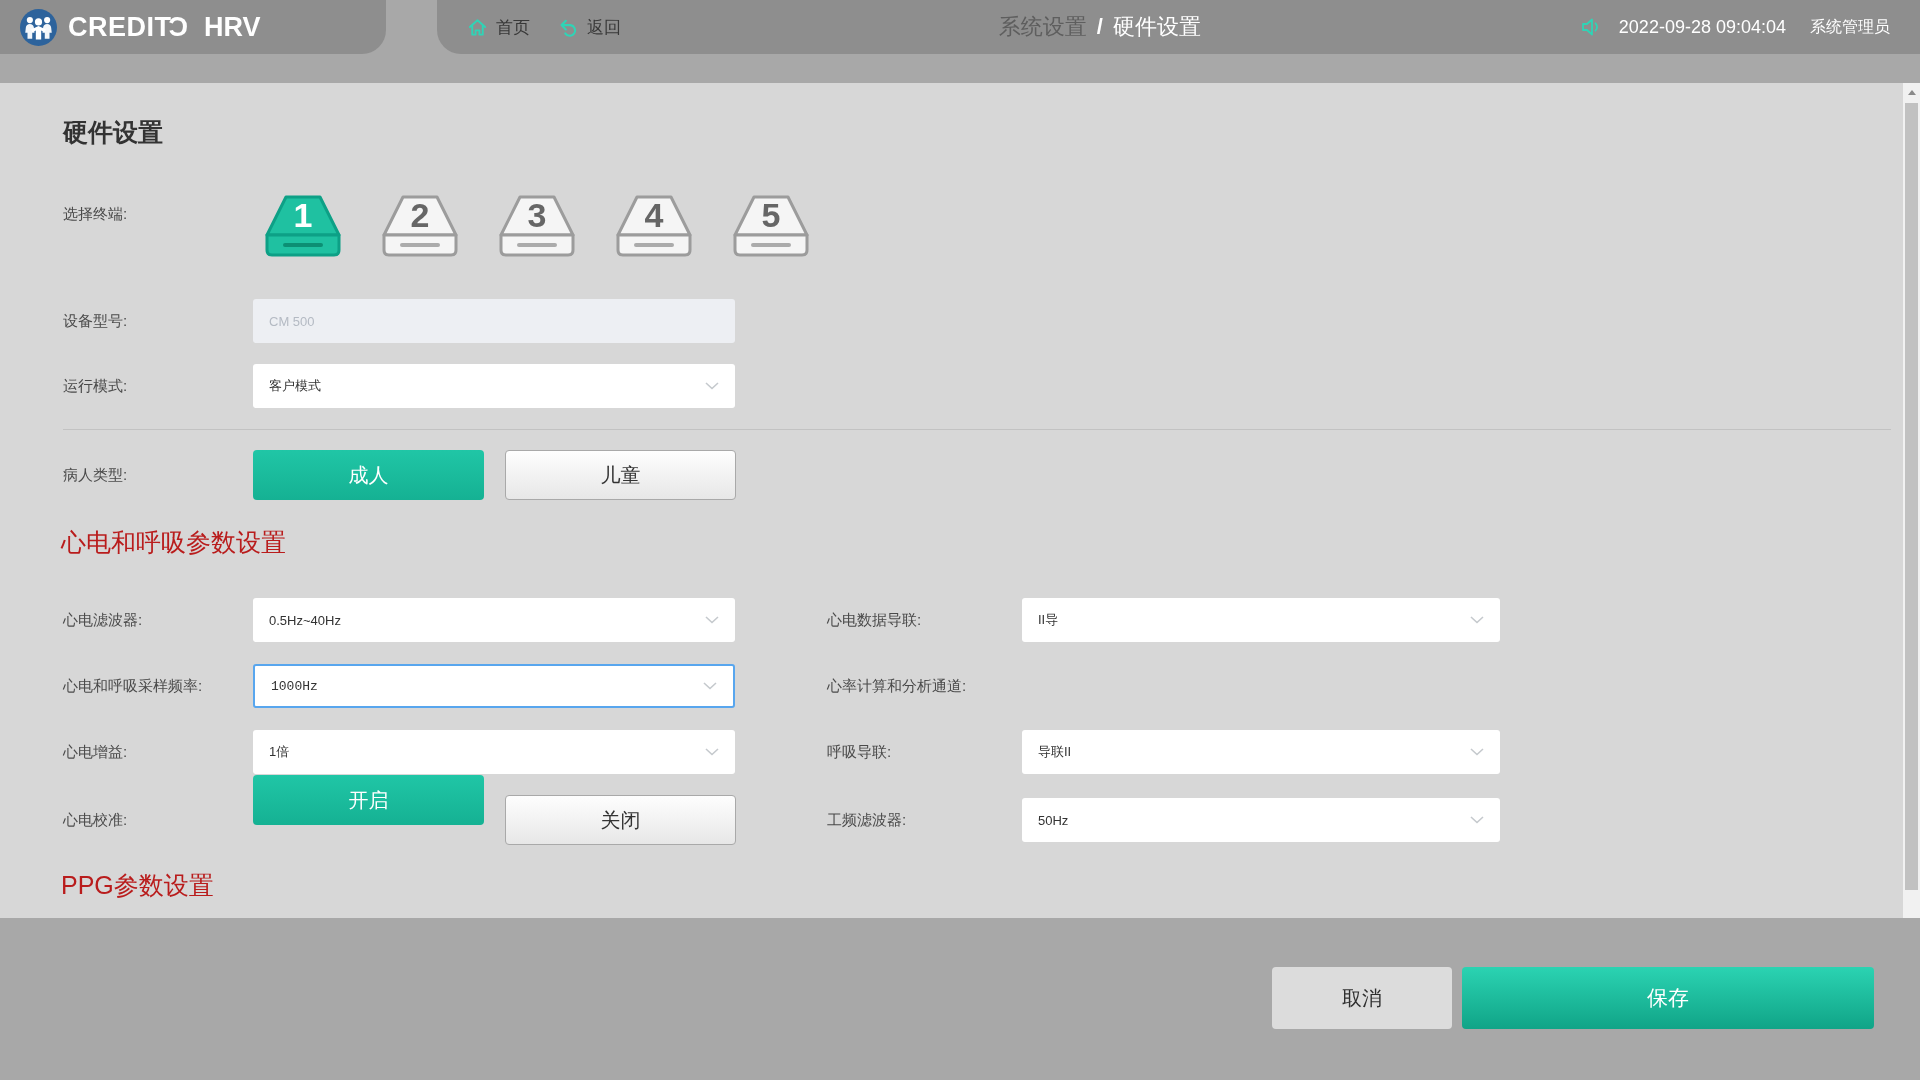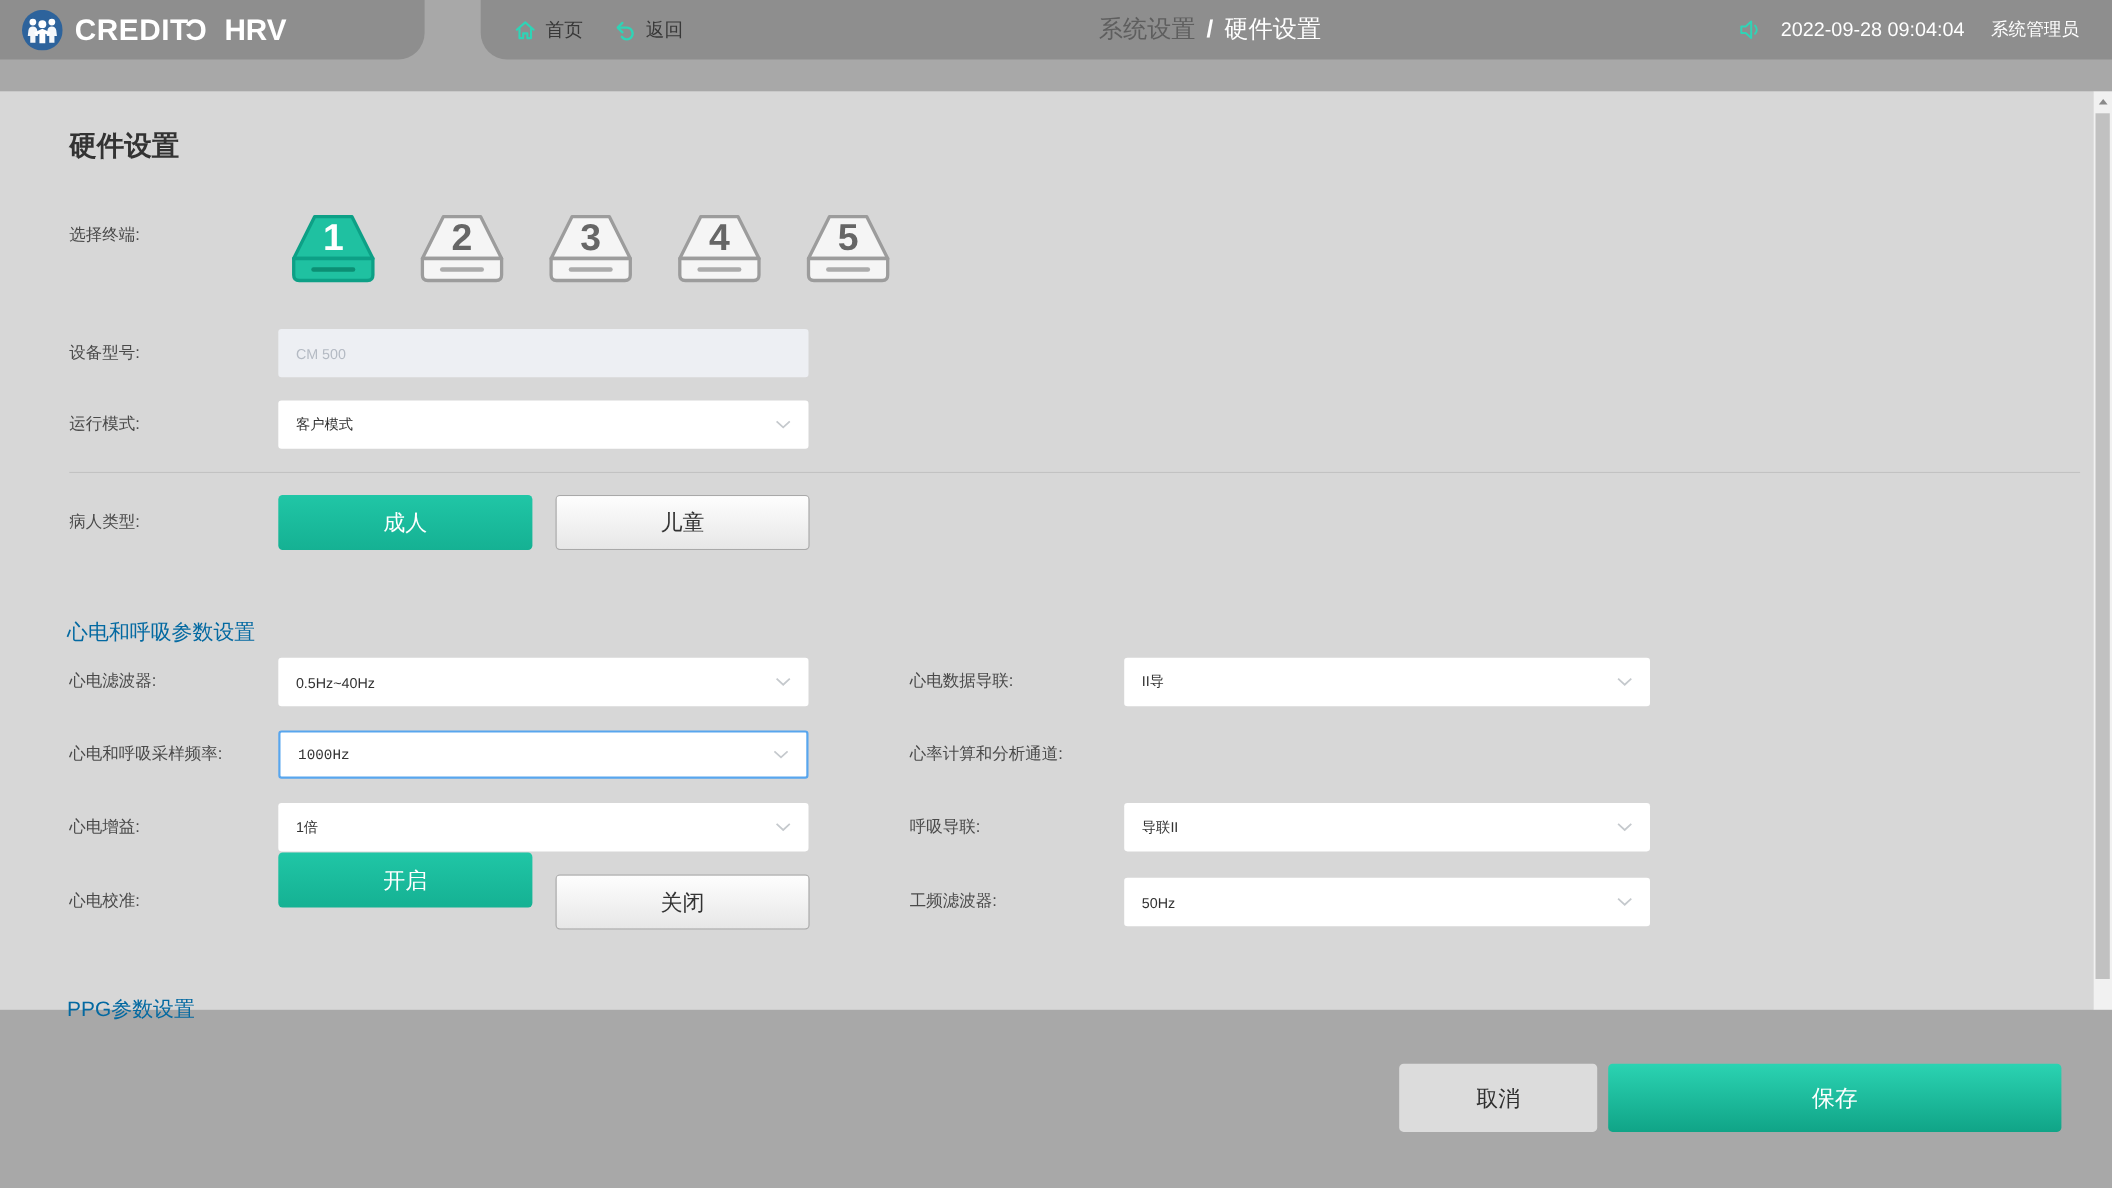--- a/index.html
+++ b/index.html
@@ -67,21 +67,21 @@
     background:#c2c2c2; }
 
   
   .toggle-on { position:absolute; left:253px; width:231px; height:50px;
     background:linear-gradient(180deg,#20c6a6,#15b193); border:none; border-radius:4px;
     color:#fff; font-size:20px; cursor:pointer; font-family:inherit; }
   .toggle-off { position:absolute; left:505px; width:231px; height:50px;
     background:linear-gradient(180deg,#fefefe,#e7e7e7); border:1px solid #a9a9a9;
     border-radius:4px; color:#333; font-size:20px; cursor:pointer; font-family:inherit; }
 
-  .section-title { position:absolute; left:61px; font-size:19px; color:#0369a1;margin-top:36px; }
+  .section-title { position:absolute; left:61px; font-size:25px; color:#b91c1c; }
 
   
   .btn-cancel { position:absolute; left:1272px; top:967px; width:180px; height:62px;
     background:#dcdcdc; border:none; border-radius:4px; color:#2f2f2f; font-size:20px;
     cursor:pointer; font-family:inherit; }
   .btn-save { position:absolute; left:1462px; top:967px; width:412px; height:62px;
     background:linear-gradient(180deg,#2bd3b2,#10a487); border:none; border-radius:4px;
     color:#fff; font-size:21px; cursor:pointer; font-family:inherit; }
 
   

